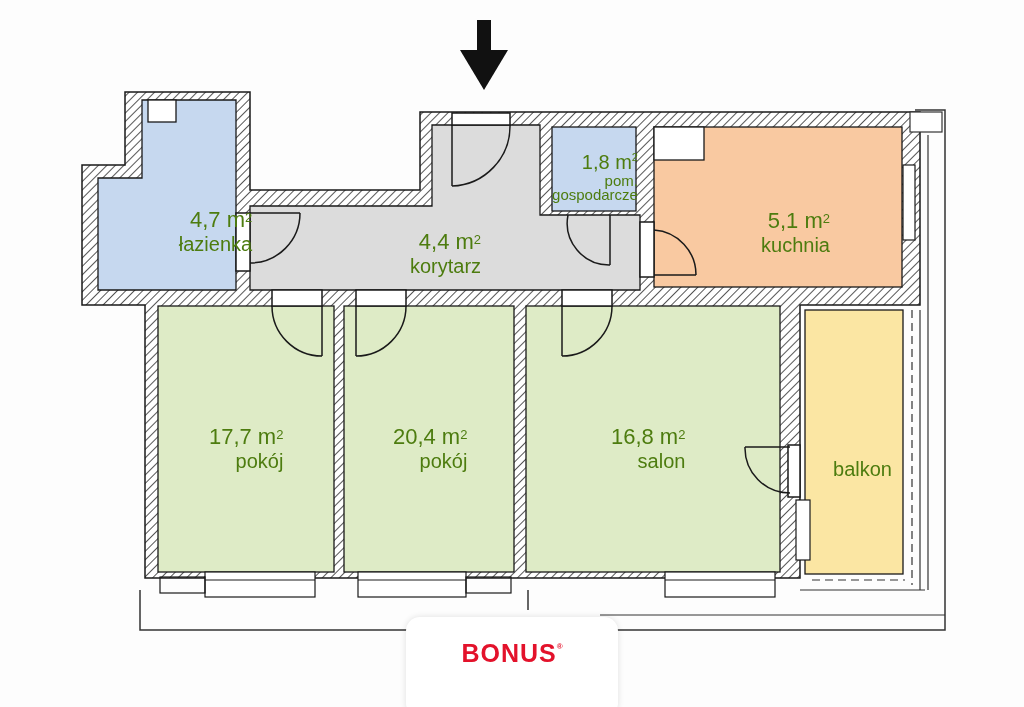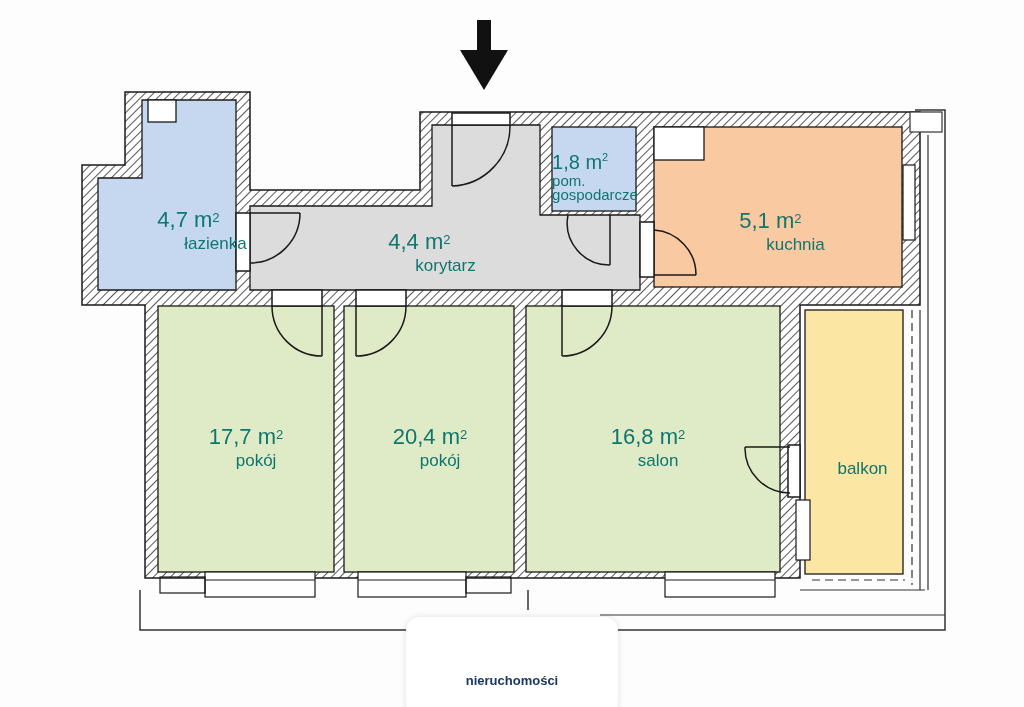--- a/index.html
+++ b/index.html
@@ -1,21 +1,21 @@
 <!DOCTYPE html>
 <html><head>
 <meta charset="utf-8">
 <style>
   html, body { margin: 0; padding: 0; background: #fdfdfd; }
   body { width: 1024px; height: 707px; position: relative; overflow: hidden; font-family: "Liberation Sans", sans-serif; }
   .plan { position: absolute; left: 0; top: 0; width: 1024px; height: 707px; }
-  .lbl { position: absolute; text-align: left; color: #0f766e; transform: translateX(-50%); white-space: nowrap; }
+  .lbl { position: absolute; text-align: right; color: #4d7c0f; transform: translateX(-50%); white-space: nowrap; }
   .area { font-size: 22px; line-height: 26px; }
   .area sup { font-size: 13px; vertical-align: top; position: relative; top: -2px; }
-  .name { font-size: 17px; line-height: 22px; padding-left: 27px; }
+  .name { font-size: 20px; line-height: 22px; padding-left: 27px; }
   .small-area { font-size: 20px; line-height: 24px; }
   .small-name { font-size: 15px; line-height: 14px; }
   .logo-card { position: absolute; left: 406px; top: 617px; width: 212px; height: 100px; background: #fff; border-radius: 14px; box-shadow: 0 0 6px rgba(0,0,0,0.12); }
   .logo-main { position: absolute; left: 0; width: 100%; top: 22px; text-align: center; font-weight: bold; font-size: 25px; letter-spacing: 1px; color: #e3122b; }
   .logo-main sup { font-size: 8px; position: relative; top: -4px; letter-spacing: 0; }
   .logo-sub { position: absolute; left: 0; width: 100%; top: 56px; text-align: center; font-weight: bold; font-size: 13px; color: #1d3561; }
 </style>
 </head>
 <body>
 
@@ -152,14 +152,14 @@
 <div class="lbl" style="left:648px; top:424px;">
   <div class="area"><span>16,8 m</span><sup>2</sup></div>
   <div class="name">salon</div>
 </div>
 
 <div class="lbl" style="left:849px; top:458px;">
   <div class="name">balkon</div>
 </div>
 
 <div class="logo-card">
-  <div class="logo-sub">nieruchomości</div>
+  <div class="logo-main"><span>BONUS</span><sup>®</sup></div>
 </div>
 
 </body></html>

